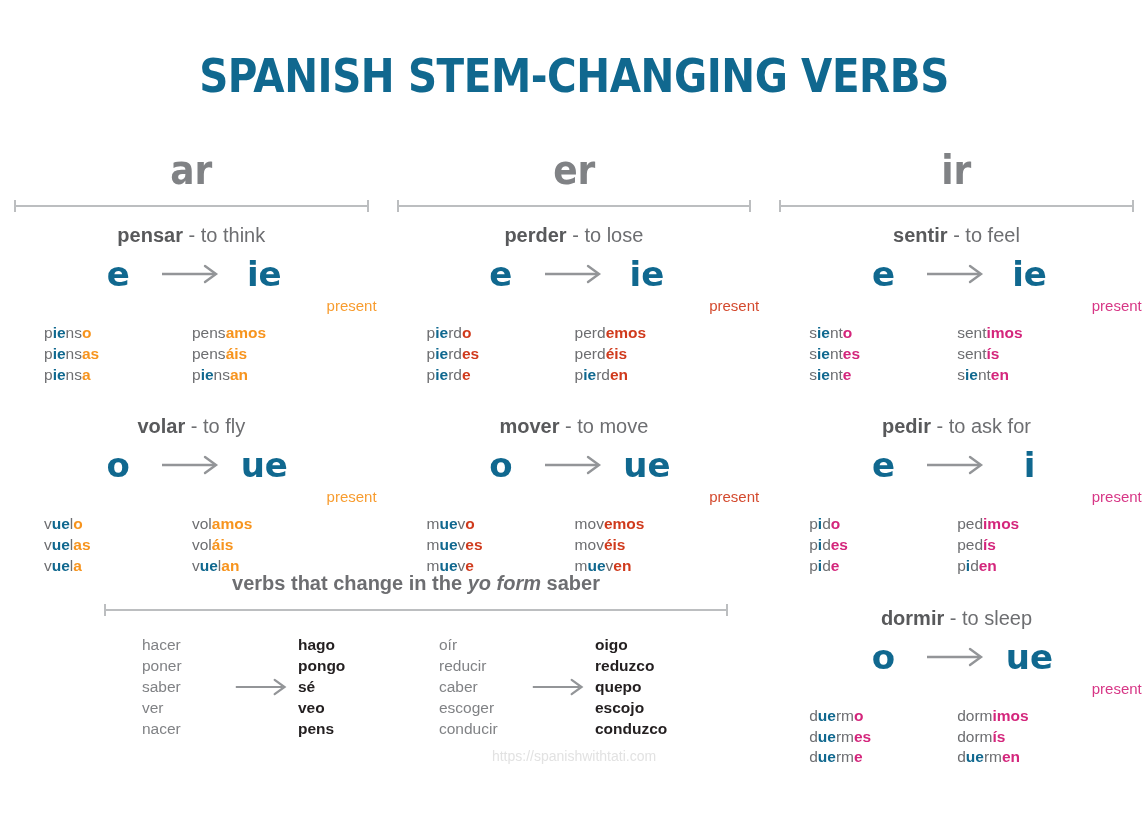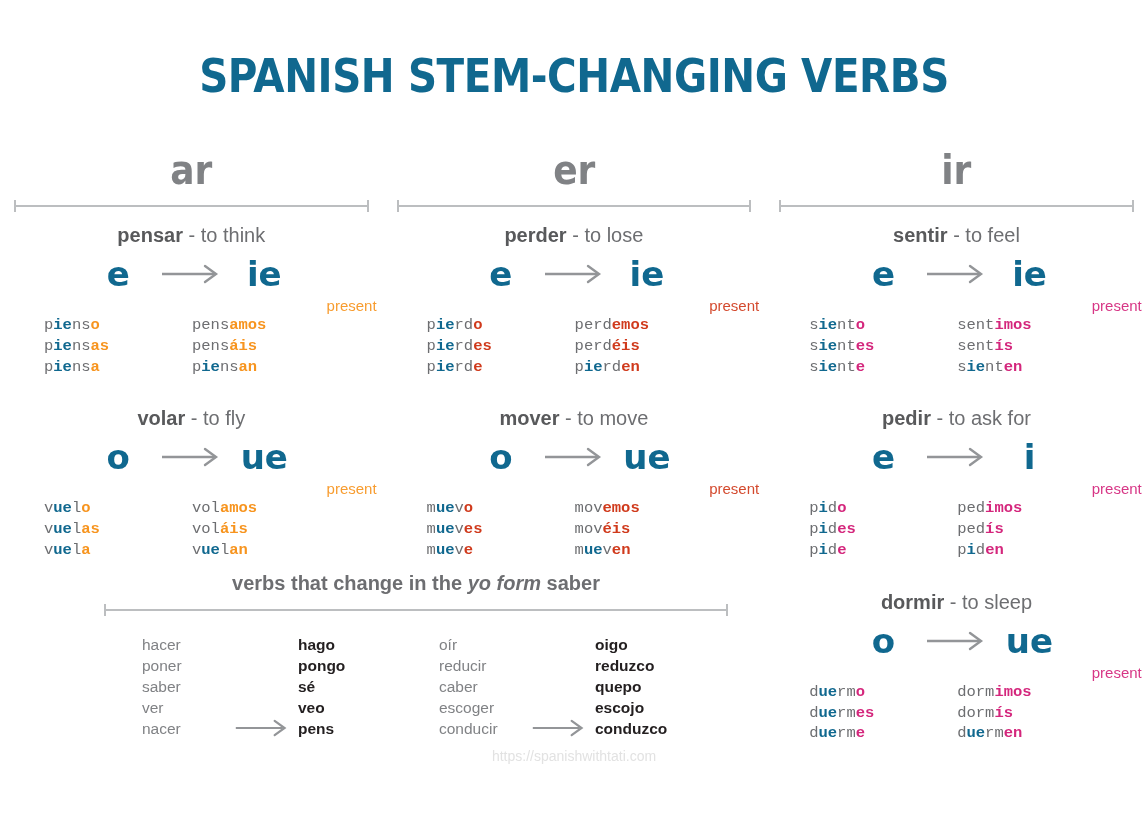--- a/index.html
+++ b/index.html
@@ -120,23 +120,22 @@
     text-align: right;
     font-size: 15px;
     line-height: 18px;
     margin-top: 1px;
     padding-left: 28px;
   }
 
   
   .conj {
     display: flex;
-    margin-top: 0;
+    margin-top: 8px;
     padding-left: 38px;
-    font-family: Liberation Mono, monospace;
   }
   .conj-col {
     width: 148px;
     font-size: 15.5px;
     line-height: 20.8px;
     color: #6d6e71;
   }
   .conj-col .row { white-space: pre; }
   .b { color: #10688f; font-weight: bold; }
   .e { font-weight: bold; }
@@ -156,21 +155,21 @@
     line-height: 26px;
   }
   .yo-head i { font-style: italic; }
   .yo-lists {
     display: flex;
     margin-top: 18px;
     padding-left: 46px;
   }
   .yo-group {
     display: flex;
-    align-items: flex-end;
+    align-items: center;
     width: 330px;
   }
   .yo-inf {
     width: 92px;
     font-size: 15.5px;
     line-height: 21px;
     color: #808285;
   }
   .yo-out {
     font-size: 15.5px;

